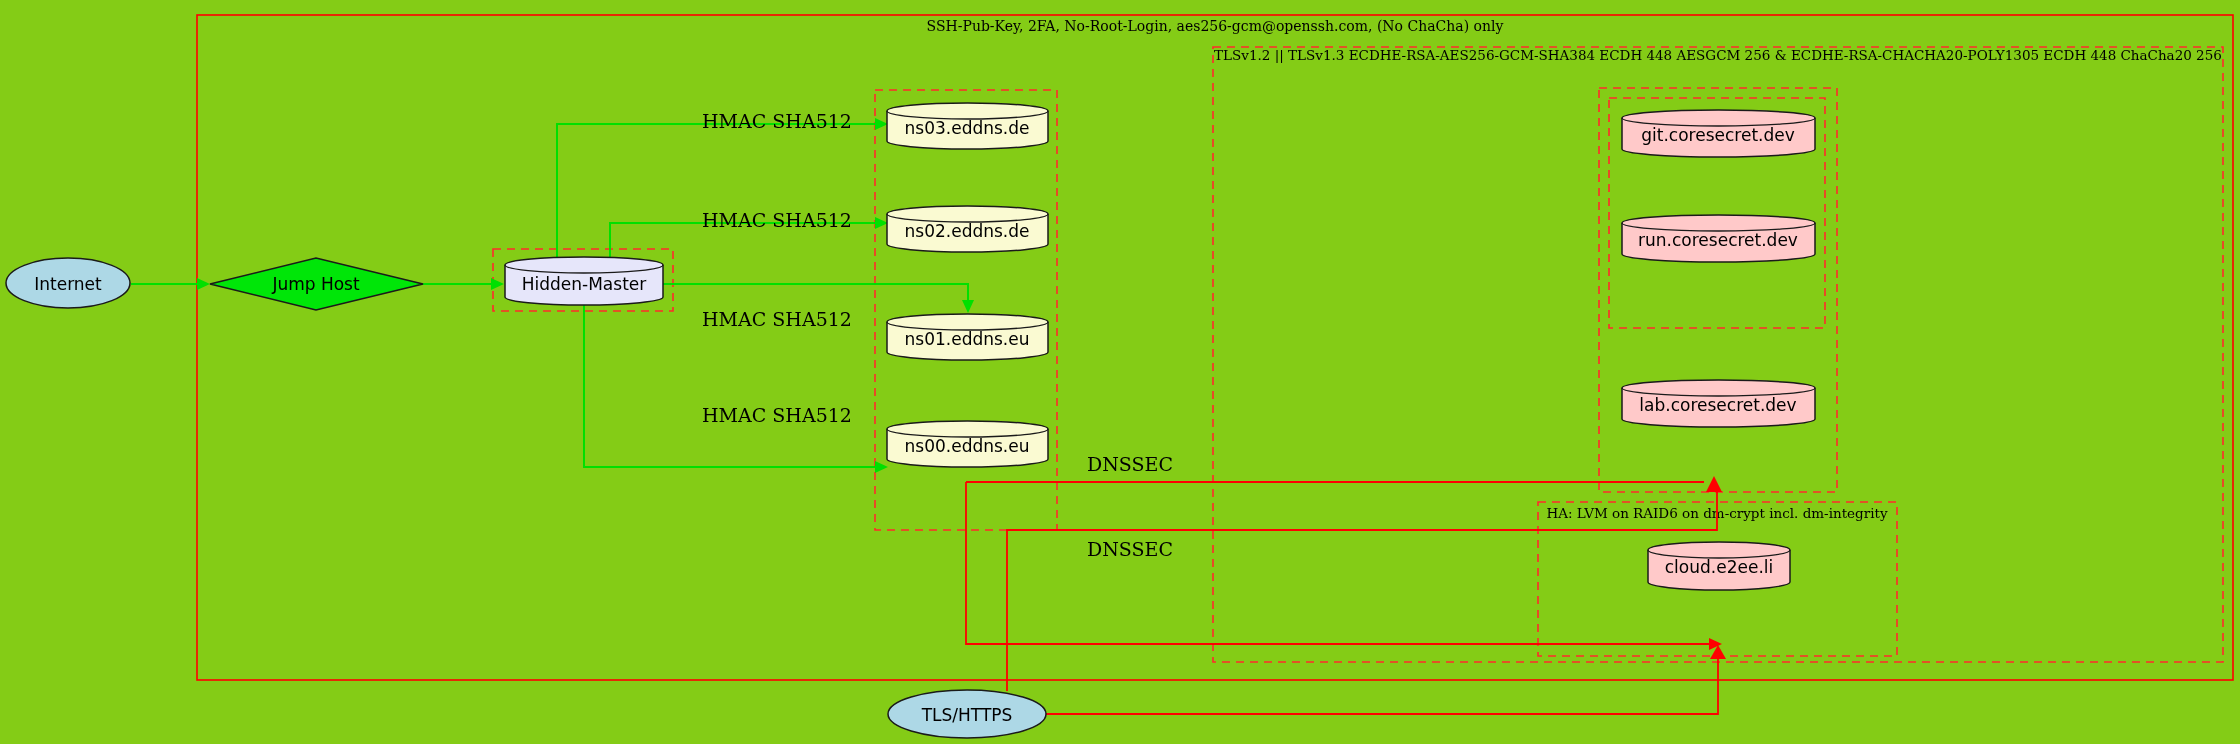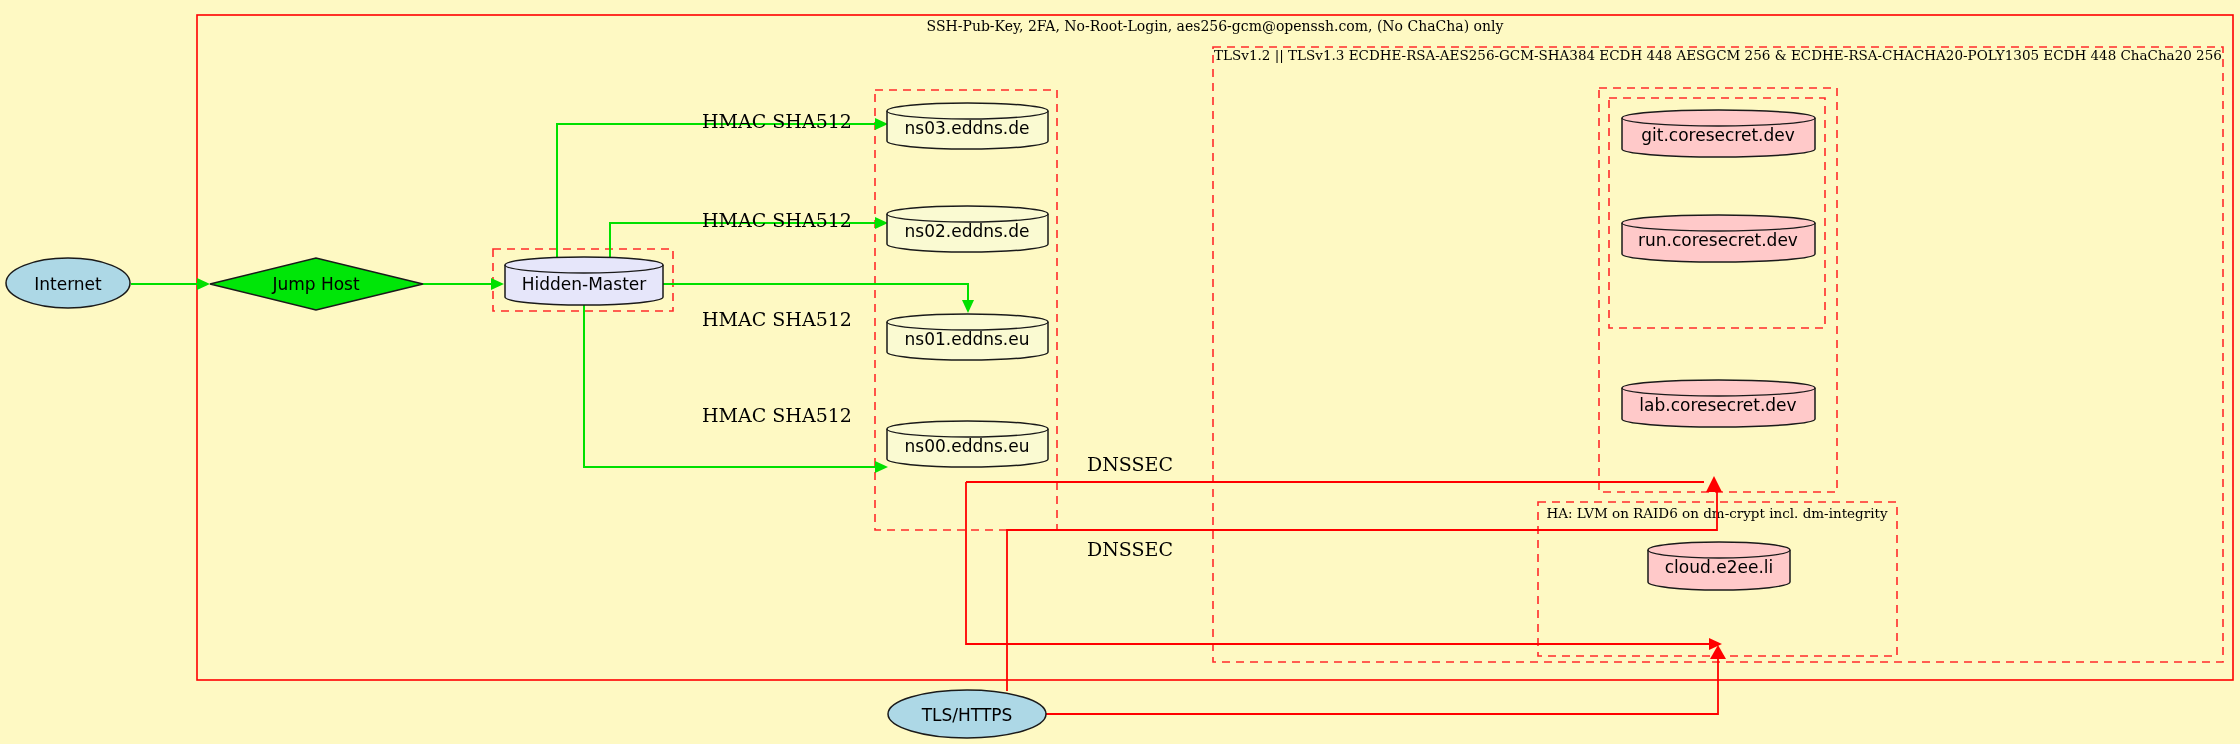--- a/index.html
+++ b/index.html
@@ -1,16 +1,16 @@
 <!DOCTYPE html>
 <html><head>
 <meta charset="utf-8">
 <style>
   html,body{margin:0;padding:0;background:#ffffff;}
-  .stage{position:relative;width:2240px;height:744px;background:#fef9c3;overflow:hidden;text-align:center;}
+  .stage{position:relative;width:2240px;height:744px;background:#84cc16;overflow:hidden;text-align:center;}
   svg{display:block;}
   .node-label{font-family:"DejaVu Sans","Liberation Sans",sans-serif;font-size:17px;fill:#000000;}
   .edge-label{font-family:"DejaVu Serif","Liberation Serif",serif;font-size:19px;fill:#000000;}
   .cluster-label{font-family:"DejaVu Serif","Liberation Serif",serif;font-size:13.5px;fill:#000000;}
   .shape{stroke:#1a1a1a;stroke-width:1.5;}
   .lid{fill:none;stroke:#1a1a1a;stroke-width:1.3;}
   .cluster-dashed{fill:none;stroke:#ff2b2b;stroke-width:1.6;stroke-dasharray:8 6;}
   .cluster-solid{fill:none;stroke:#ff0000;stroke-width:1.6;}
   .gline{fill:none;stroke-width:2;}
   .rline{fill:none;stroke-width:1.8;}

